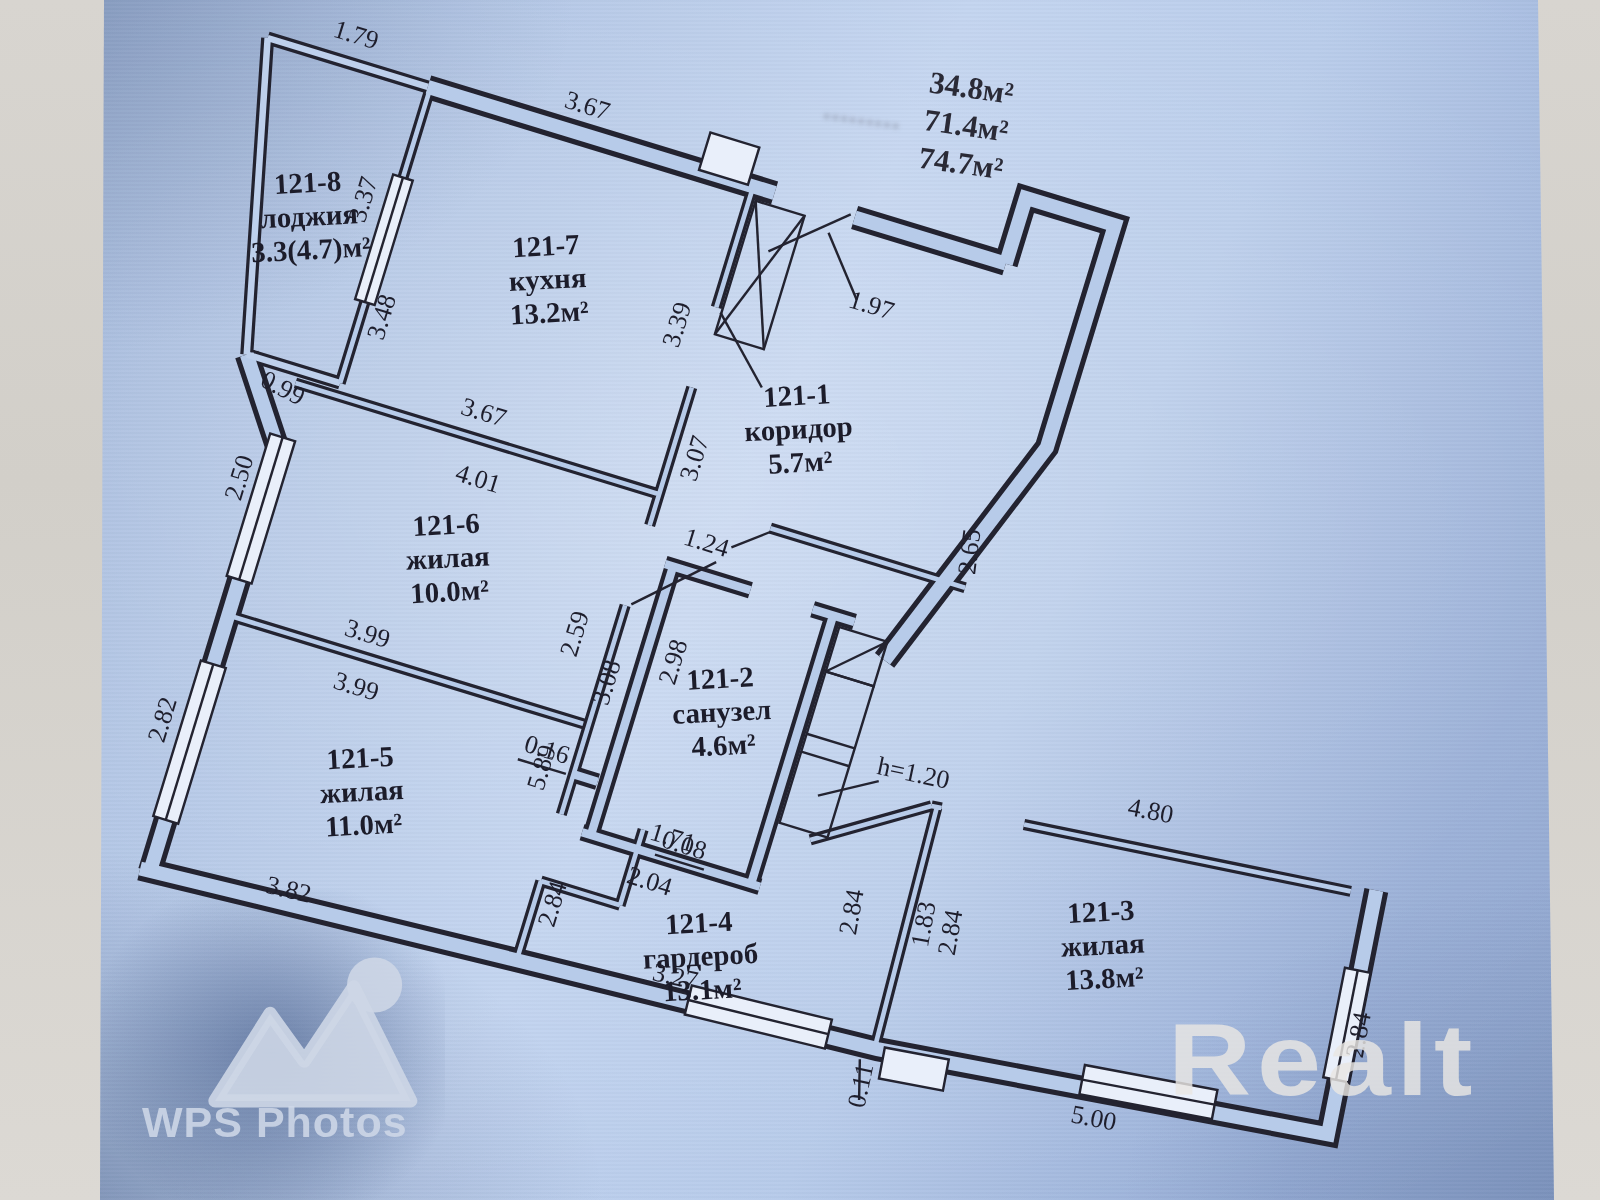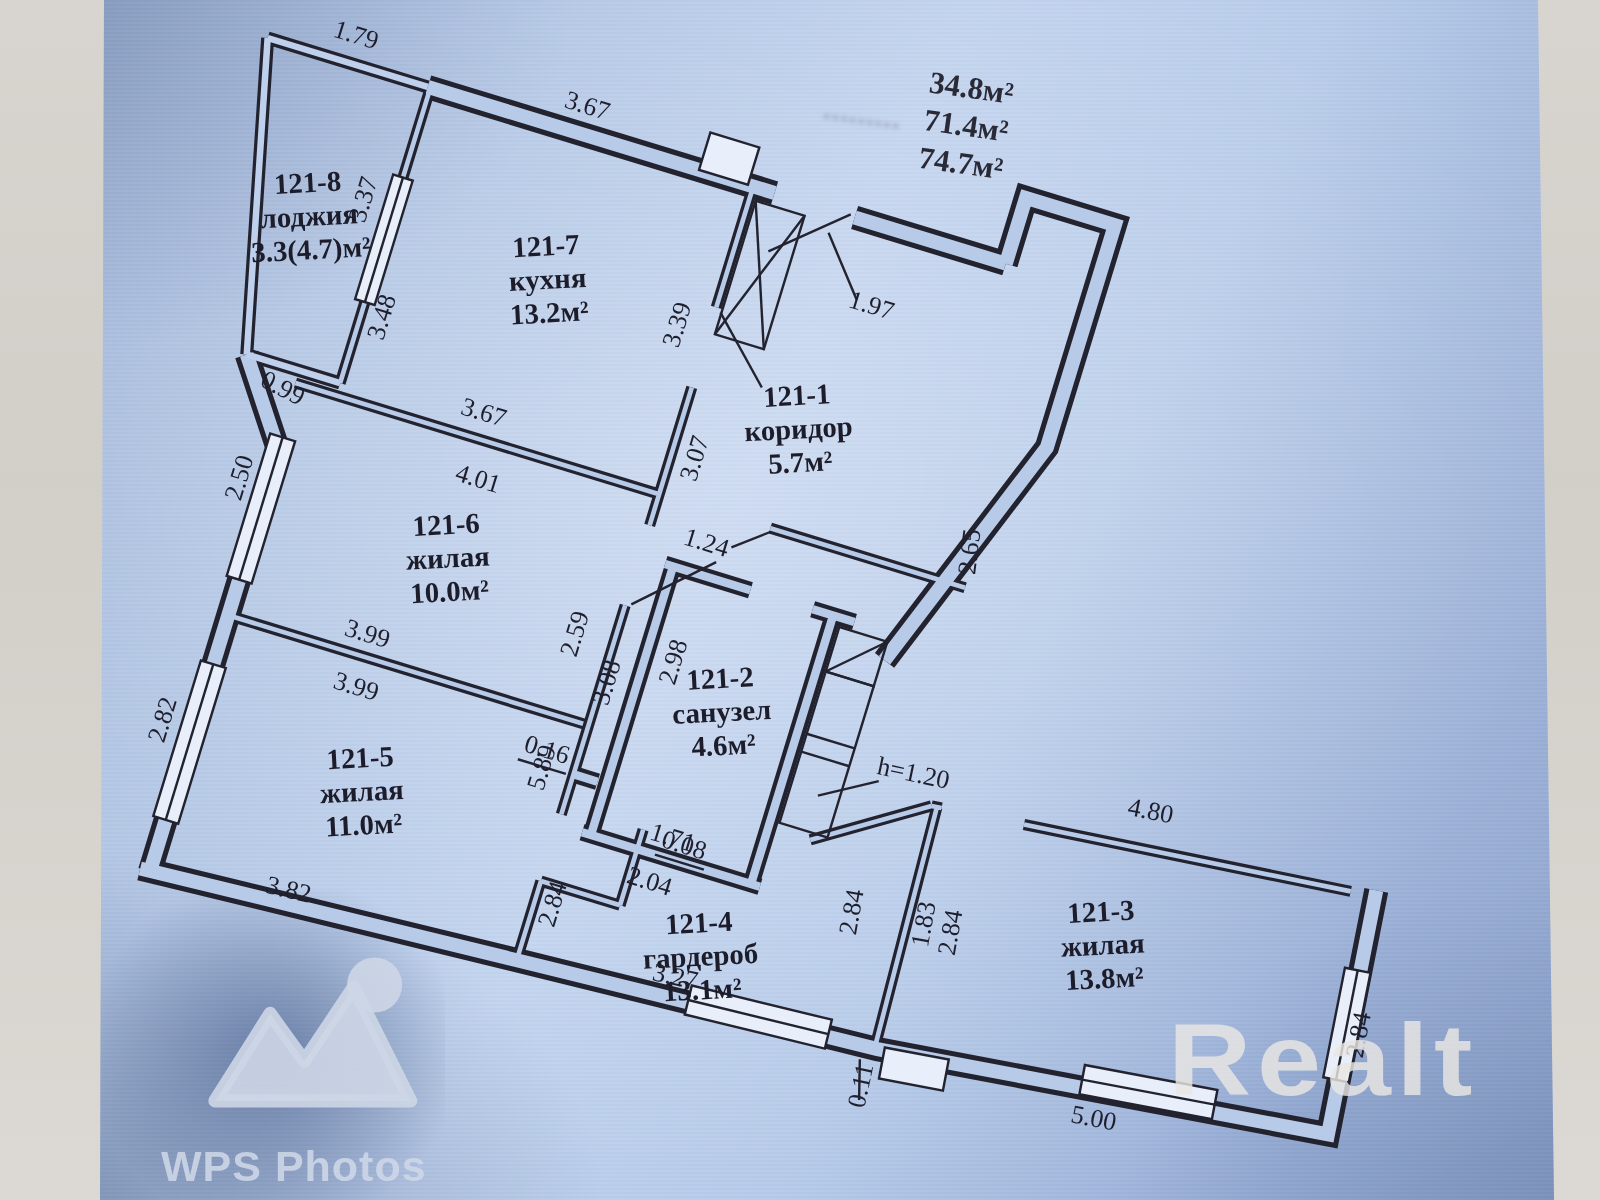--- a/index.html
+++ b/index.html
@@ -28,23 +28,23 @@
   .io{stroke:#232330;stroke-width:12;fill:none;}
   .ii{stroke:#b7cbe9;stroke-width:5;fill:none;}
   .bo{stroke:#232330;stroke-width:18;fill:none;}
   .bi{stroke:#b7cbe9;stroke-width:9;fill:none;}
   .thin{stroke:#232330;stroke-width:2.6;fill:none;}
   .win{fill:#e9effa;stroke:#232330;stroke-width:2.6;}
   .dim{font:28px "Liberation Serif",serif;fill:#1e1e2c;text-anchor:middle;}
   .rlb{font:600 31px "Liberation Serif",serif;fill:#1c1c2a;text-anchor:middle;}
   .area-t{font:700 31px "Liberation Serif",serif;fill:#2a2a36;text-anchor:end;}
   .ghost-t{font:700 26px "Liberation Serif",serif;fill:#5a5a66;text-anchor:end;opacity:.55;}
-  .wps-text{position:absolute;left:142px;top:1142px;
+  .wps-text{position:absolute;left:142px;top:1098px;
     font:700 43px "Liberation Sans",sans-serif;letter-spacing:1px;
-    color:rgba(206,215,231,0.88);margin-left:19px;}
+    color:rgba(206,215,231,0.88);}
   .realt{position:absolute;left:1168px;top:1002px;
     font:800 102px "Liberation Sans",sans-serif;letter-spacing:5px;
     color:rgba(233,231,227,0.82);transform:scaleX(1.13);transform-origin:left top;}
 </style>
 </head>
 <body>
 
 <div class="photo">
   <div class="screen"></div>
   <div class="wm-patch"></div>

